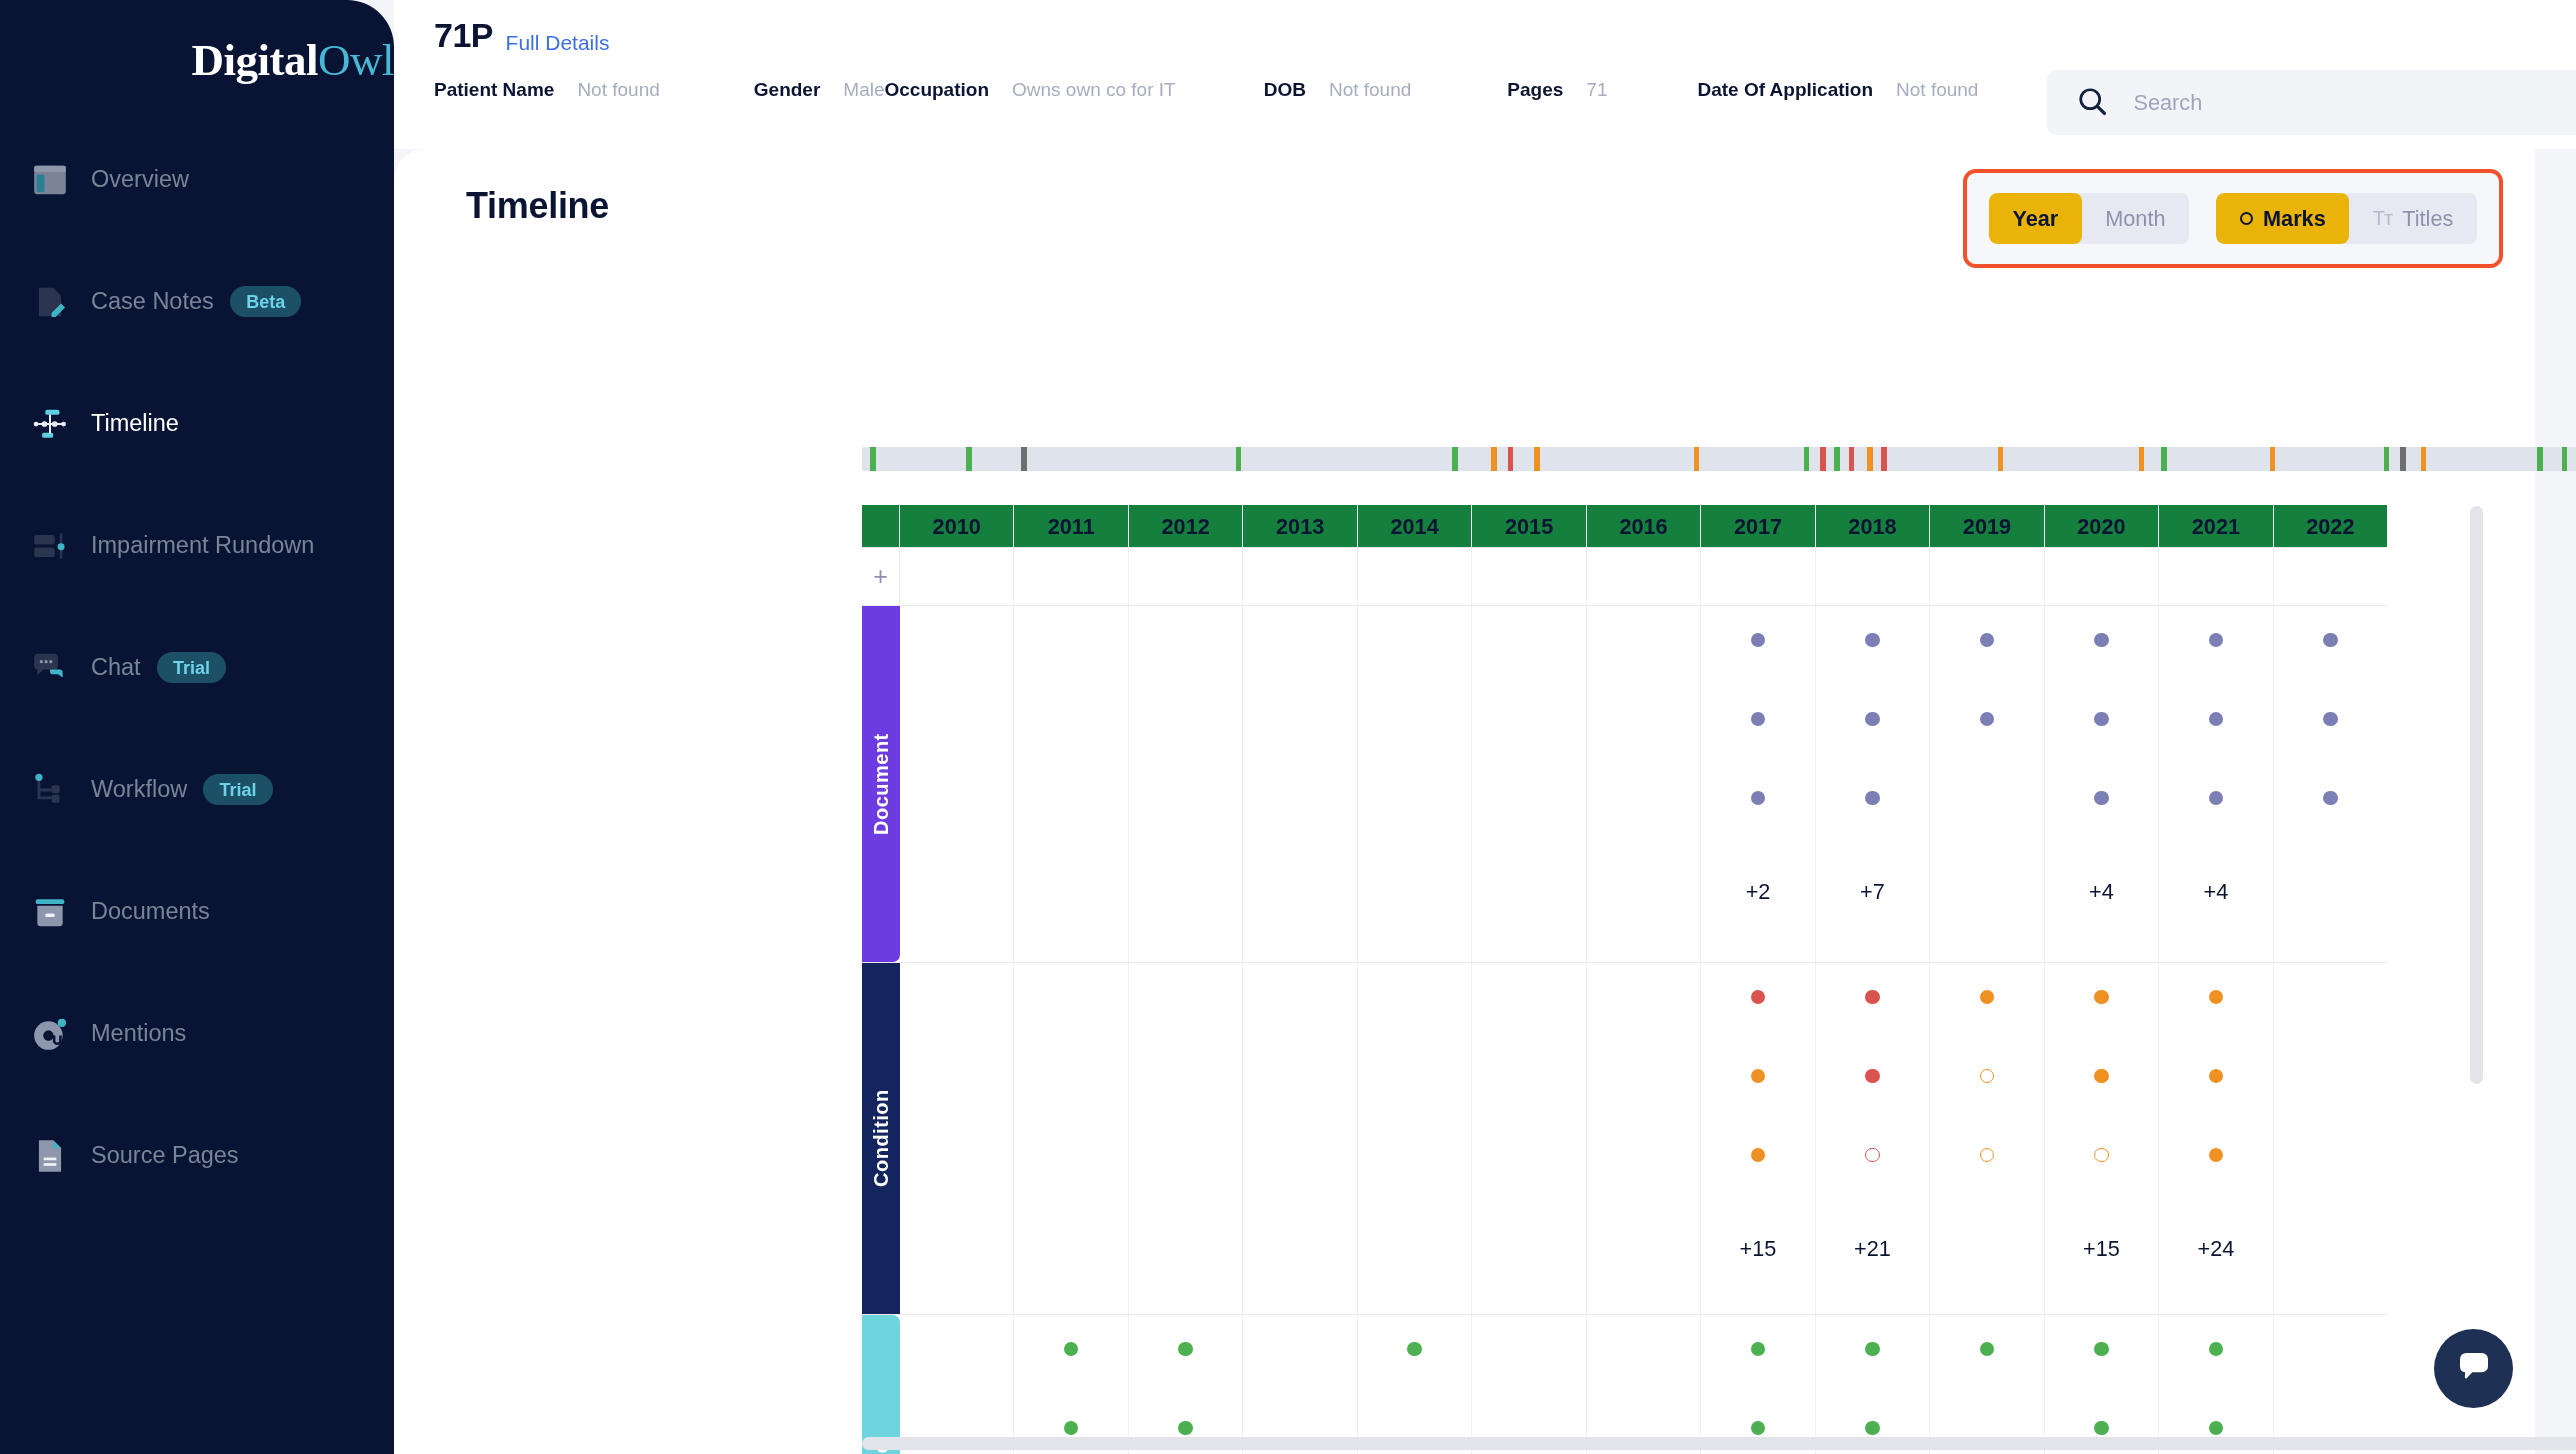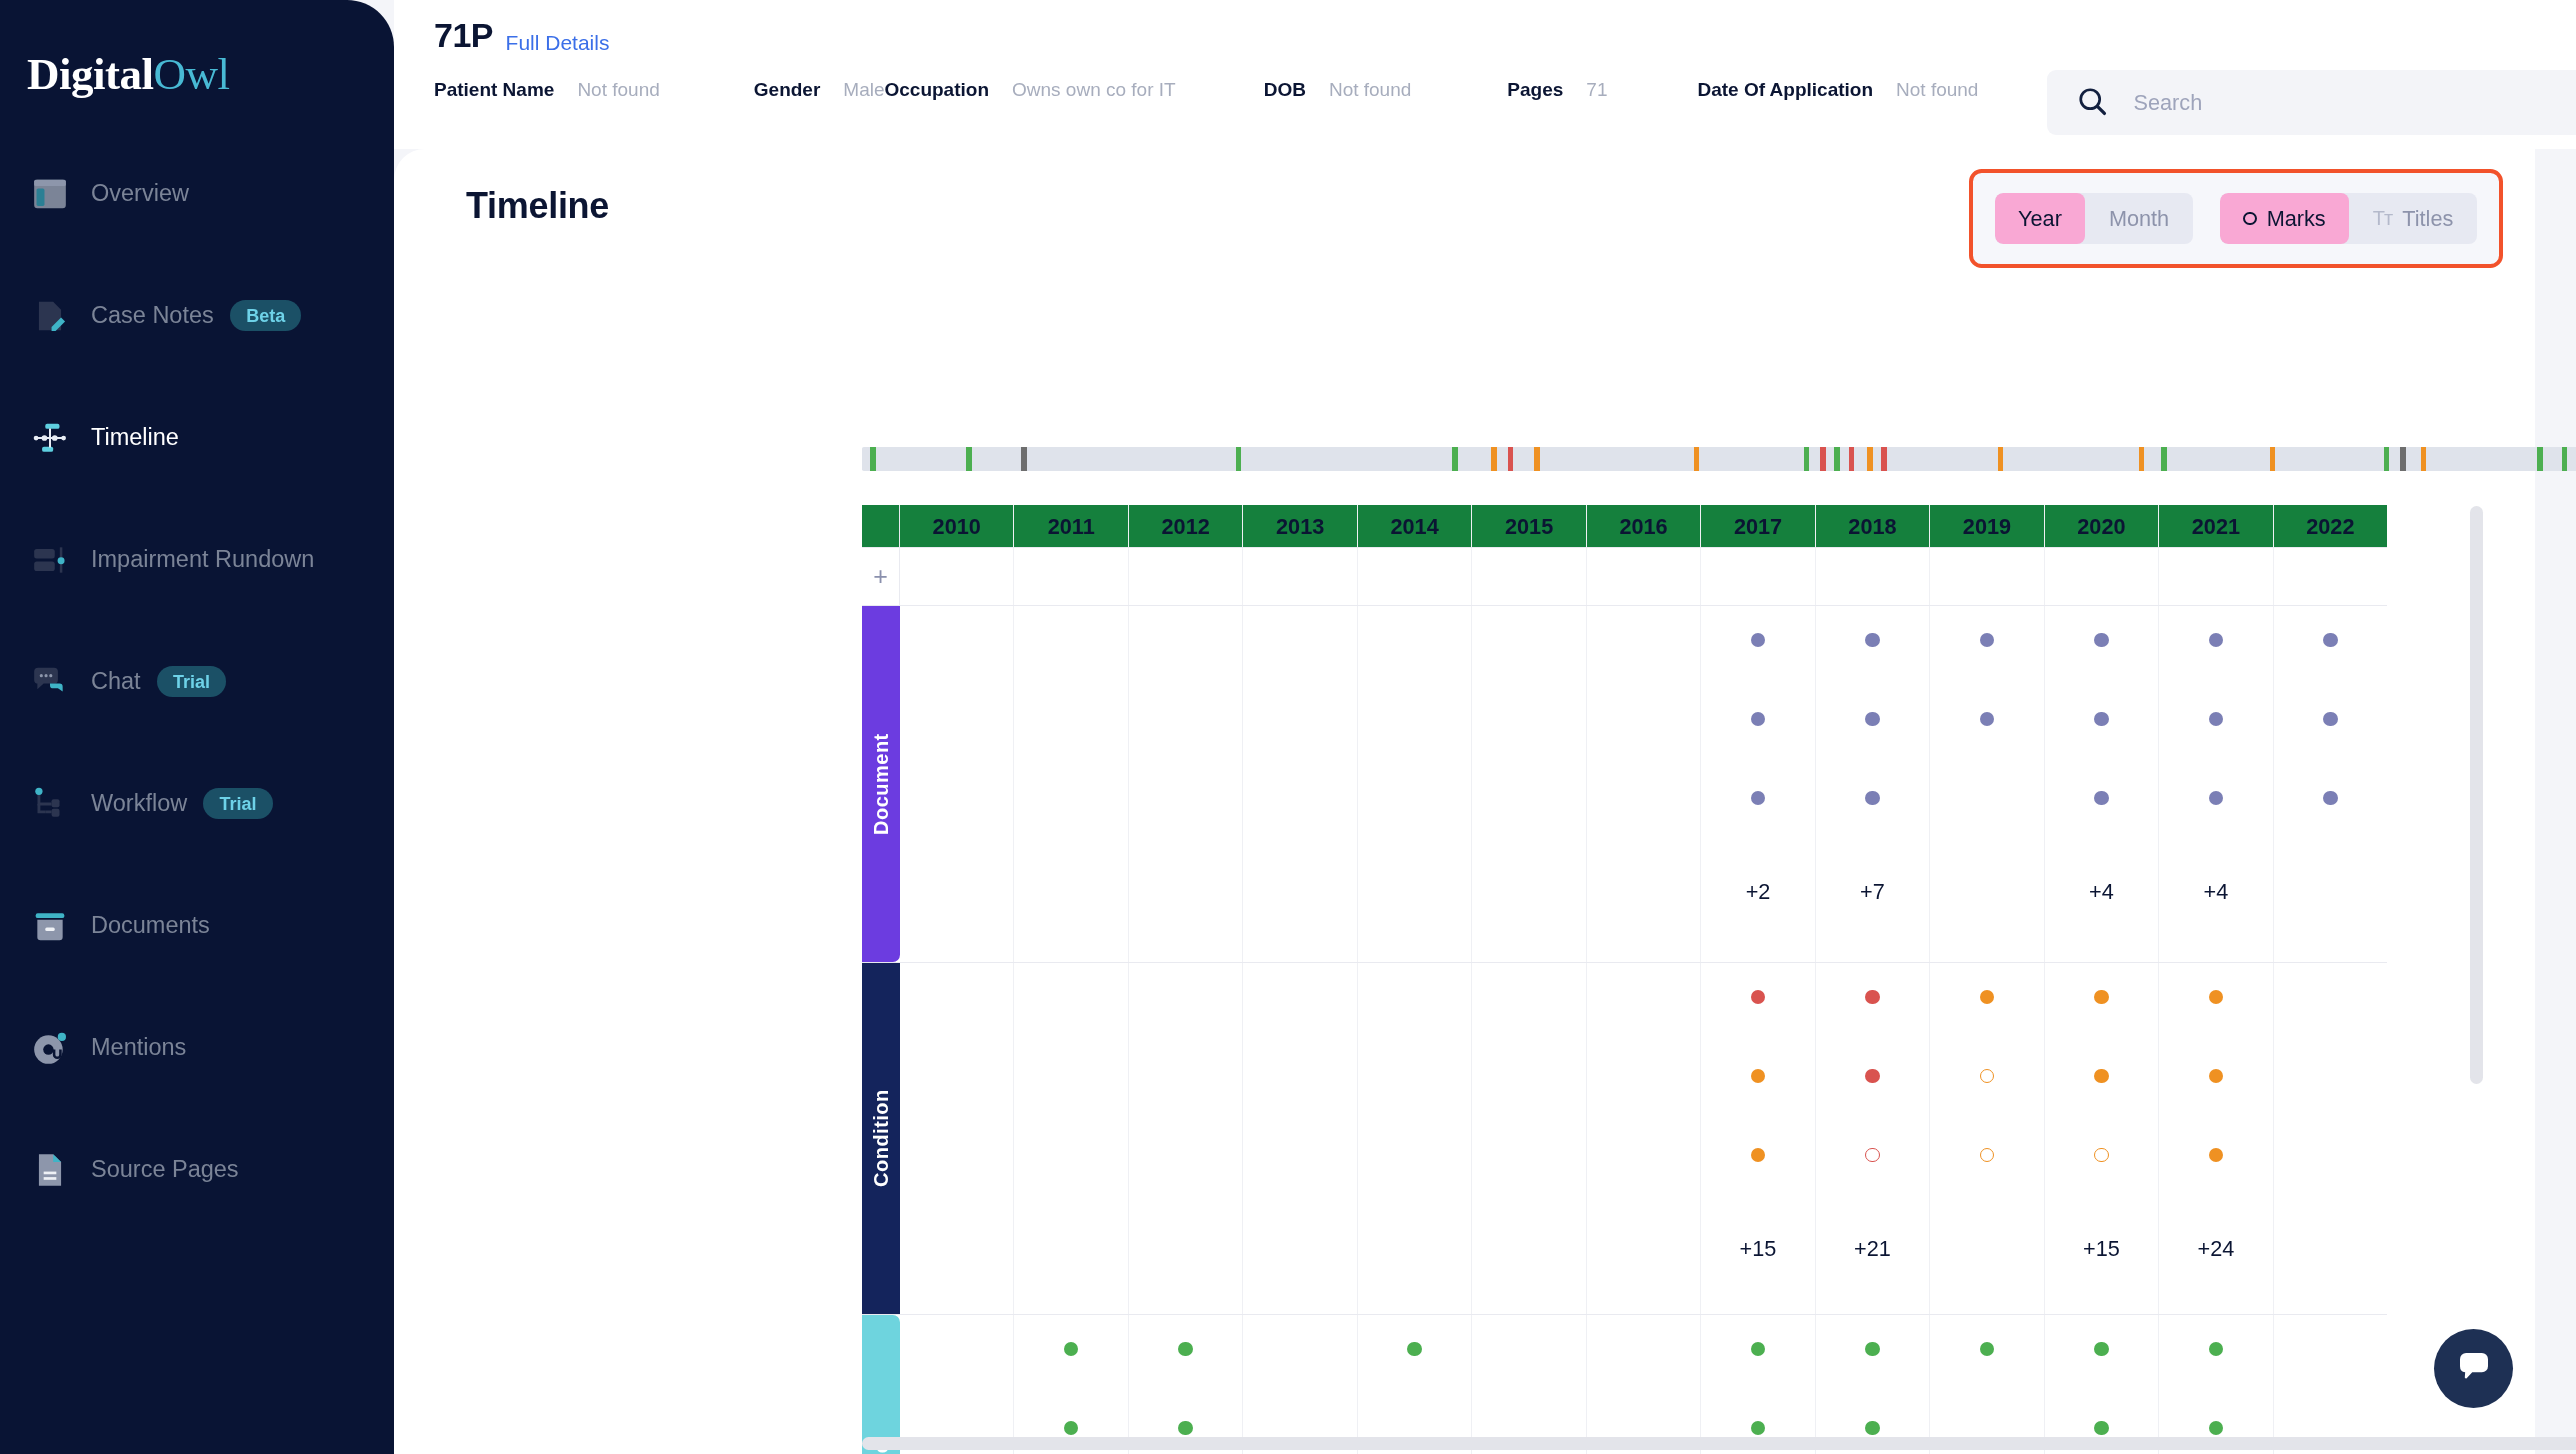--- a/index.html
+++ b/index.html
@@ -14,26 +14,27 @@
   
   .sidebar {
     width: 394px; height: 1455px;
     background: #091434;
     border-top-right-radius: 47px;
     flex: 0 0 394px;
     position: relative;
     z-index: 5;
   }
   .logo {
-    padding: 48px 0 0 27px;
+    padding: 34px 0 0 27px;
     font-family: "Liberation Serif", serif;
     font-size: 45px;
     font-weight: 700;
     letter-spacing: -0.5px;
     white-space: nowrap;
+    text-align: right;
   }
   .logo .w1 { color: #ffffff; }
   .logo .w2 { color: #48b9d4; font-weight: 400; }
 
   .nav { margin-top: 70px; }
   .nav-item {
     display: flex; align-items: center;
     height: 47px; margin-bottom: 75px;
     padding-left: 29px;
     cursor: pointer;
@@ -98,21 +99,21 @@
     display: flex; align-items: center; gap: 27px;
   }
   .seg { display: flex; background: #e7e9f2; border-radius: 8.1px; padding: 0; overflow: hidden; }
   .seg-btn {
     font-size: 21.7px; color: #8d93ab;
     padding: 12.6px 23.5px; cursor: pointer; white-space: nowrap;
     display: flex; align-items: center; gap: 10px;
     background: transparent; border: 0;
     font-family: "Liberation Sans", sans-serif;
   }
-  .seg-btn.on { background: #f9a8d4; color: #0b1533; font-weight: 400; border-radius: 8.1px; }
+  .seg-btn.on { background: #eab308; color: #0b1533; font-weight: 700; border-radius: 8.1px; }
   .glyph-circle { width: 13.5px; height: 13.5px; border: 2.3px solid #0b1533; border-radius: 50%; display:inline-block; }
   .glyph-tt { font-size: 20px; color: #b4b9cb; letter-spacing: -0.9px; }
 
   
   .strip-wrap { position: absolute; left: 468px; top: 298px; width: 2043px; height: 23.5px; }
   .strip { position: absolute; left: 0; top: 0; width: 100%; height: 23.5px; background: #dfe3eb; border-radius: 1.8px; }
   .tick { position: absolute; top: 0; width: 5.4px; height: 23.5px; }
 
   
   .tbl-scroll { position: absolute; left: 468px; right: 0; top: 356px; bottom: 0; }

